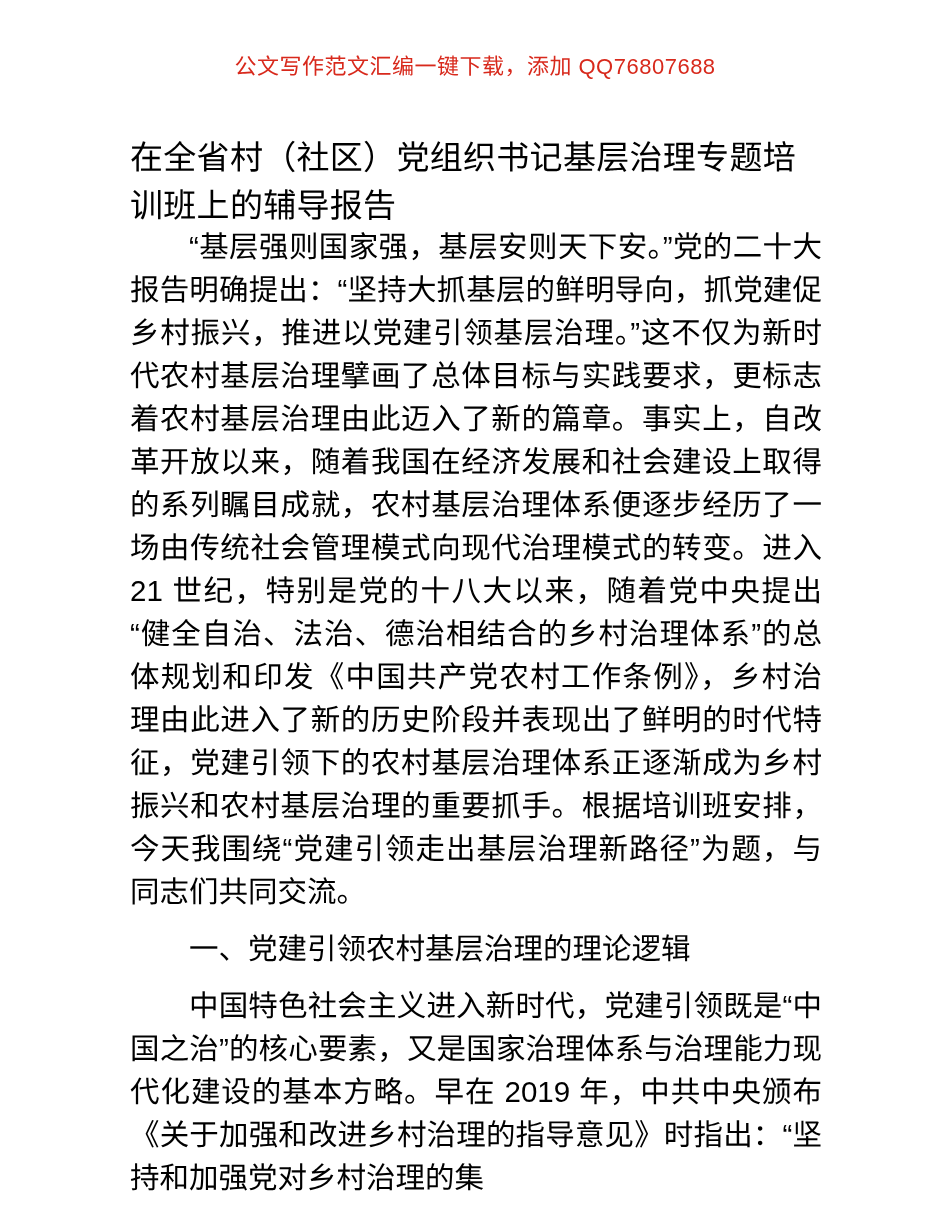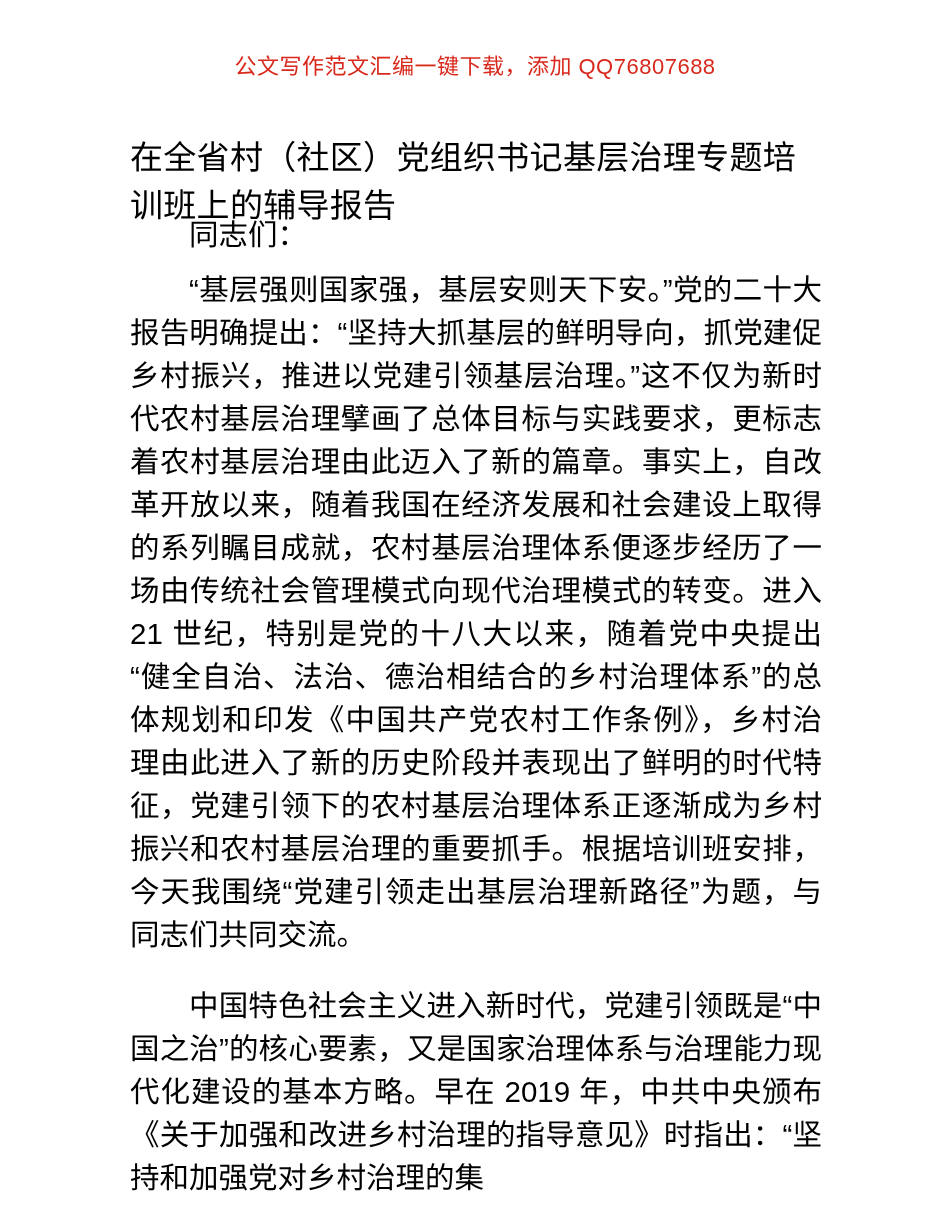--- a/index.html
+++ b/index.html
@@ -89,28 +89,28 @@
 <body>
 
 <div class="page">
 
   <div class="promo-header">公文写作范文汇编一键下载，添加 QQ76807688</div>
 
   <h1 class="doc-title">在全省村（社区）党组织书记基层治理专题培训班上的辅导报告</h1>
 
   <div class="body-block">
 
-    <p class="para indent">同志们：</p>
 
     <div class="gap-sm"></div>
 
     <p class="para indent">“基层强则国家强，基层安则天下安。”党的二十大报告明确提出：“坚持大抓基层的鲜明导向，抓党建促乡村振兴，推进以党建引领基层治理。”这不仅为新时代农村基层治理擘画了总体目标与实践要求，更标志着农村基层治理由此迈入了新的篇章。事实上，自改革开放以来，随着我国在经济发展和社会建设上取得的系列瞩目成就，农村基层治理体系便逐步经历了一场由传统社会管理模式向现代治理模式的转变。进入 21 世纪，特别是党的十八大以来，随着党中央提出“健全自治、法治、德治相结合的乡村治理体系”的总体规划和印发《中国共产党农村工作条例》，乡村治理由此进入了新的历史阶段并表现出了鲜明的时代特征，党建引领下的农村基层治理体系正逐渐成为乡村振兴和农村基层治理的重要抓手。根据培训班安排，今天我围绕“党建引领走出基层治理新路径”为题，与同志们共同交流。</p>
 
     <div class="gap-md"></div>
 
+    <p class="section-heading">一、党建引领农村基层治理的理论逻辑</p>
 
     <div class="gap-lg"></div>
 
     <p class="para indent">中国特色社会主义进入新时代，党建引领既是“中国之治”的核心要素，又是国家治理体系与治理能力现代化建设的基本方略。早在 2019 年，中共中央颁布《关于加强和改进乡村治理的指导意见》时指出：“坚持和加强党对乡村治理的集</p>
 
   </div>
 
 </div>
 
 </body></html>

